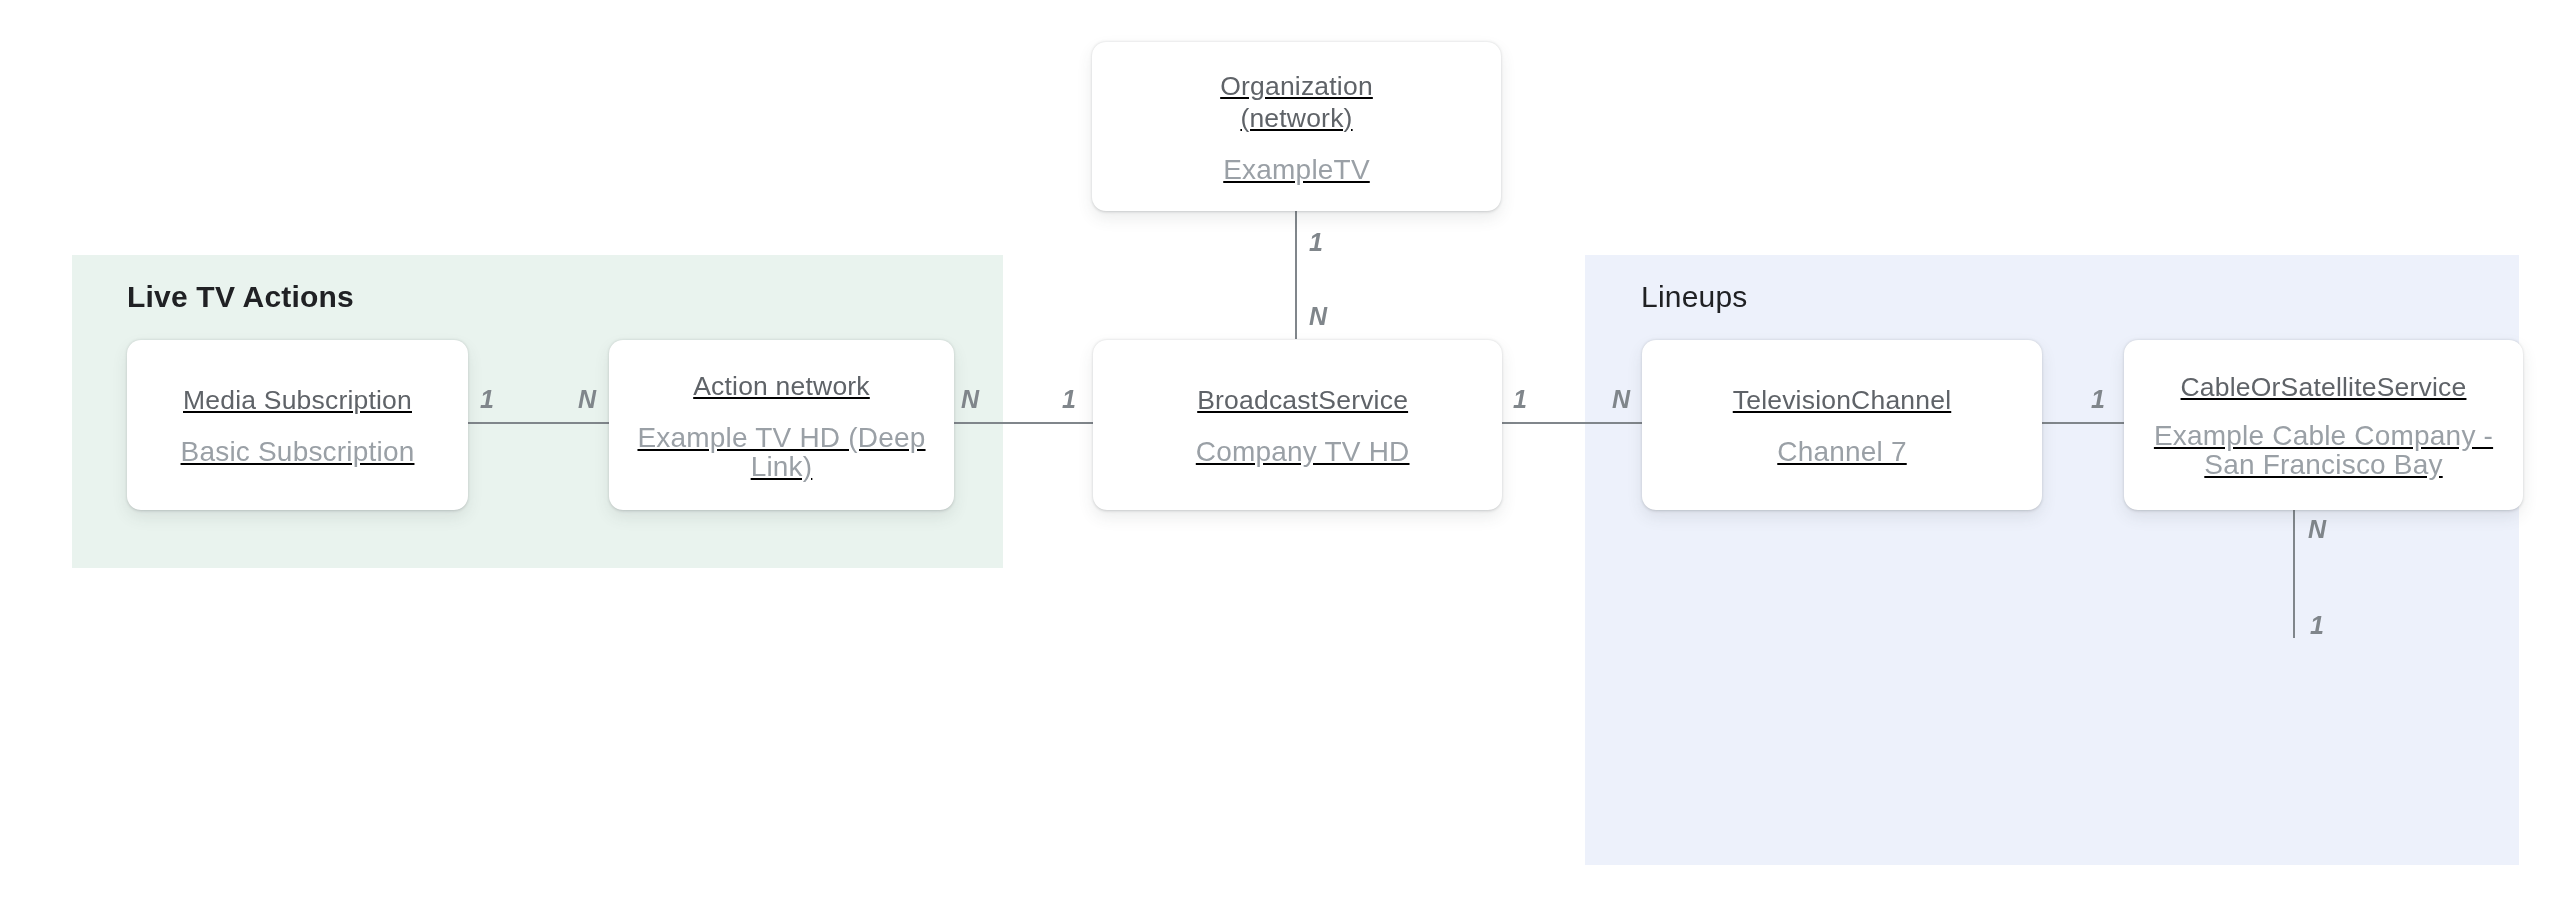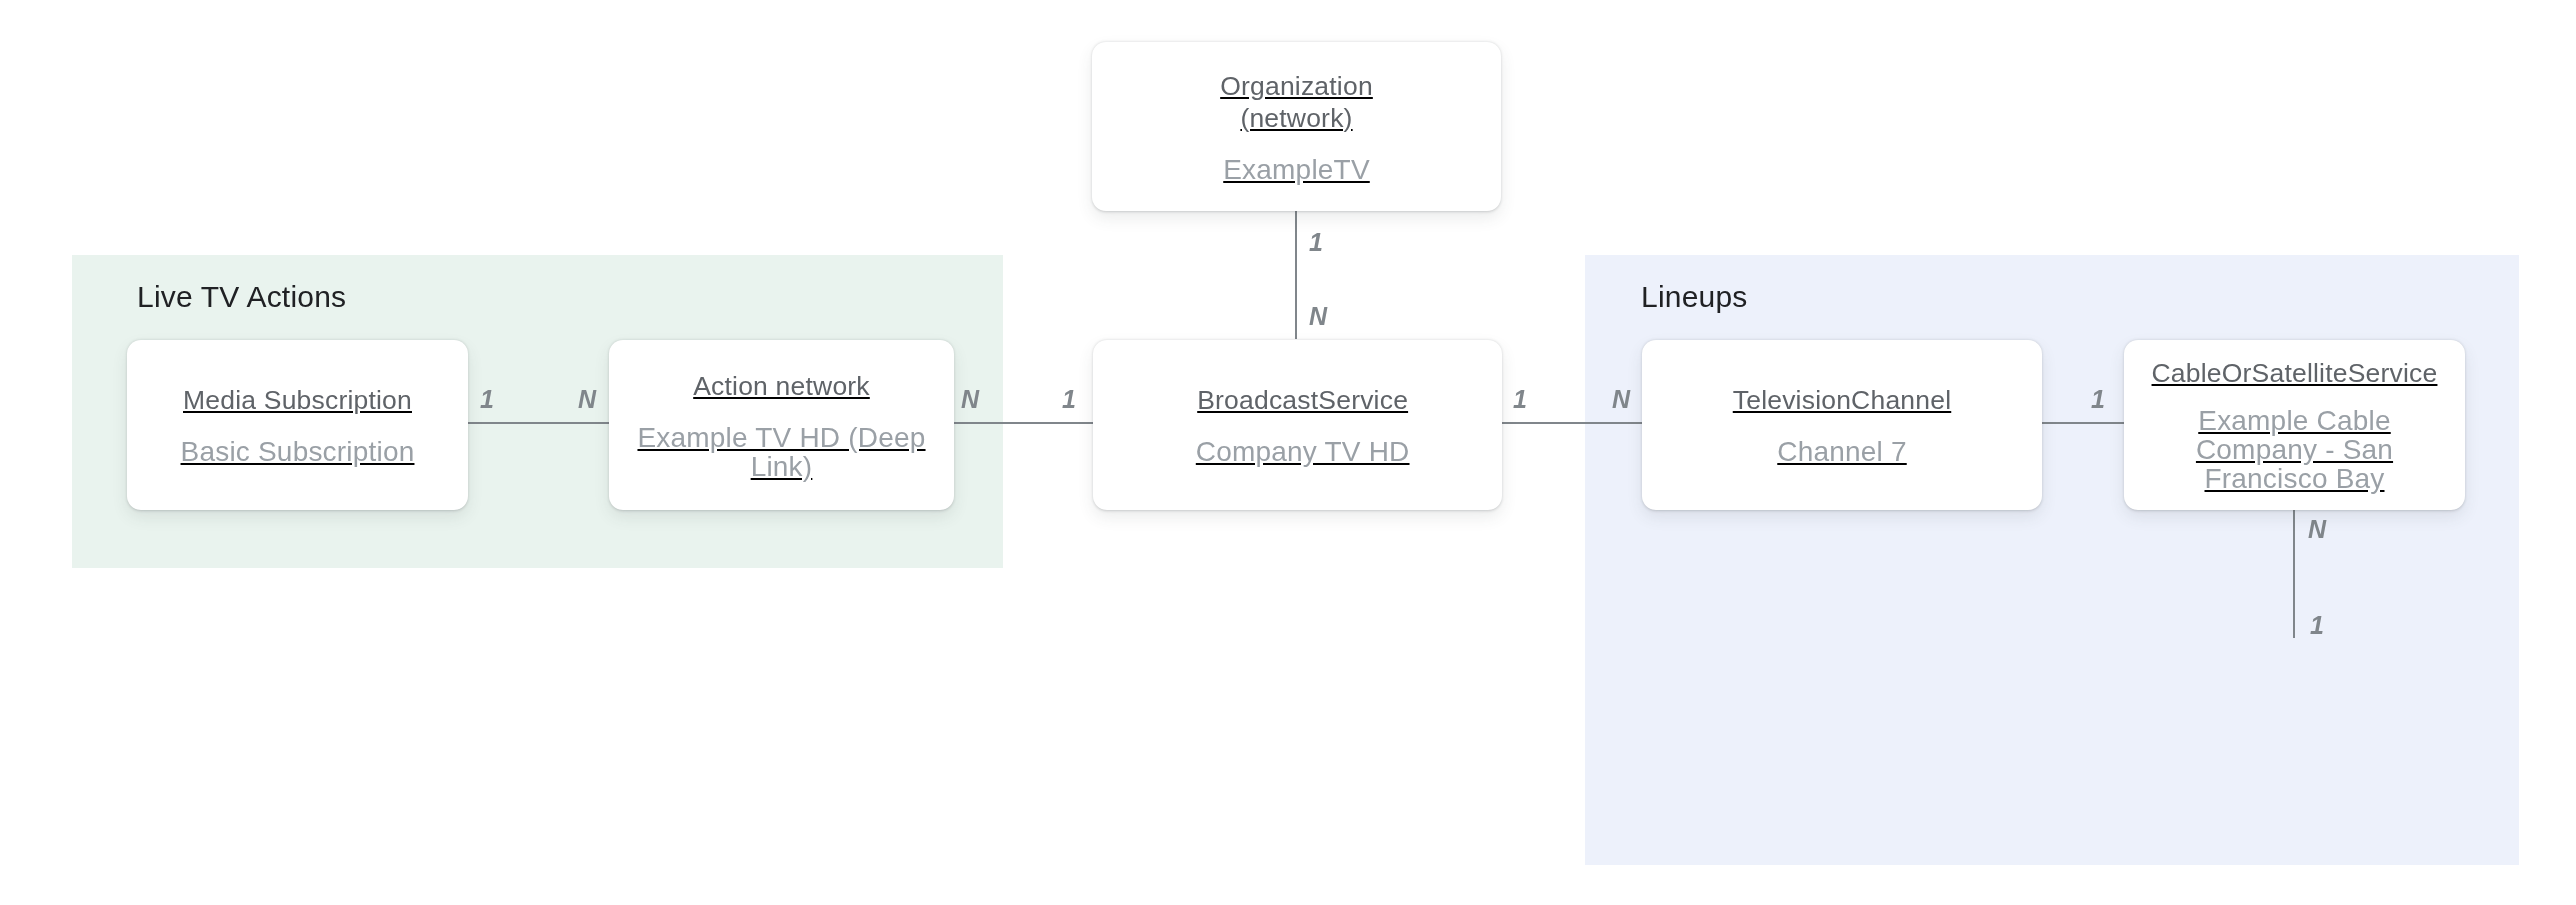--- a/index.html
+++ b/index.html
@@ -71,21 +71,21 @@
   }
 </style>
 </head>
 <body>
 
 <div class="canvas">
 
   <div class="region green" style="left:72px; top:255px; width:931px; height:313px;"></div>
   <div class="region blue" style="left:1585px; top:255px; width:934px; height:610px;"></div>
 
-  <span class="region-title" style="left:137px; top:280px;">Live TV Actions</span>
+  <span class="region-title" style="left:127px; top:280px;font-weight:bold;">Live TV Actions</span>
   <span class="region-title" style="left:1641px; top:280px;">Lineups</span>
 
   <div class="edge v" style="left:1295px; top:211px; height:128px;"></div>
   <div class="edge h" style="left:468px; top:422px; width:141px;"></div>
   <div class="edge h" style="left:954px; top:422px; width:139px;"></div>
   <div class="edge h" style="left:1501px; top:422px; width:141px;"></div>
   <div class="edge h" style="left:1982px; top:422px; width:142px;"></div>
   <div class="edge v" style="left:2293px; top:509px; height:129px;"></div>
 
   <span class="card-label" style="left:1316px; top:242px;">1</span>
@@ -127,20 +127,20 @@
   <div class="node" style="left:1093px; top:340px; width:409px; height:170px;padding-left:28px;">
     <div class="node-title">BroadcastService</div>
     <div class="node-subtitle">Company TV HD</div>
   </div>
 
   <div class="node" style="left:1642px; top:340px; width:400px; height:170px;">
     <div class="node-title">TelevisionChannel</div>
     <div class="node-subtitle">Channel 7</div>
   </div>
 
-  <div class="node" style="left:2124px; top:340px; width:341px; height:170px;">
+  <div class="node" style="left:2124px; top:340px; width:399px; height:170px;">
     <div class="node-title">CableOrSatelliteService</div>
     <div class="node-subtitle" style="margin-top:17.7px;">Example Cable Company - San Francisco Bay</div>
   </div>
 
 
 </div>
 
 
 </body></html>

